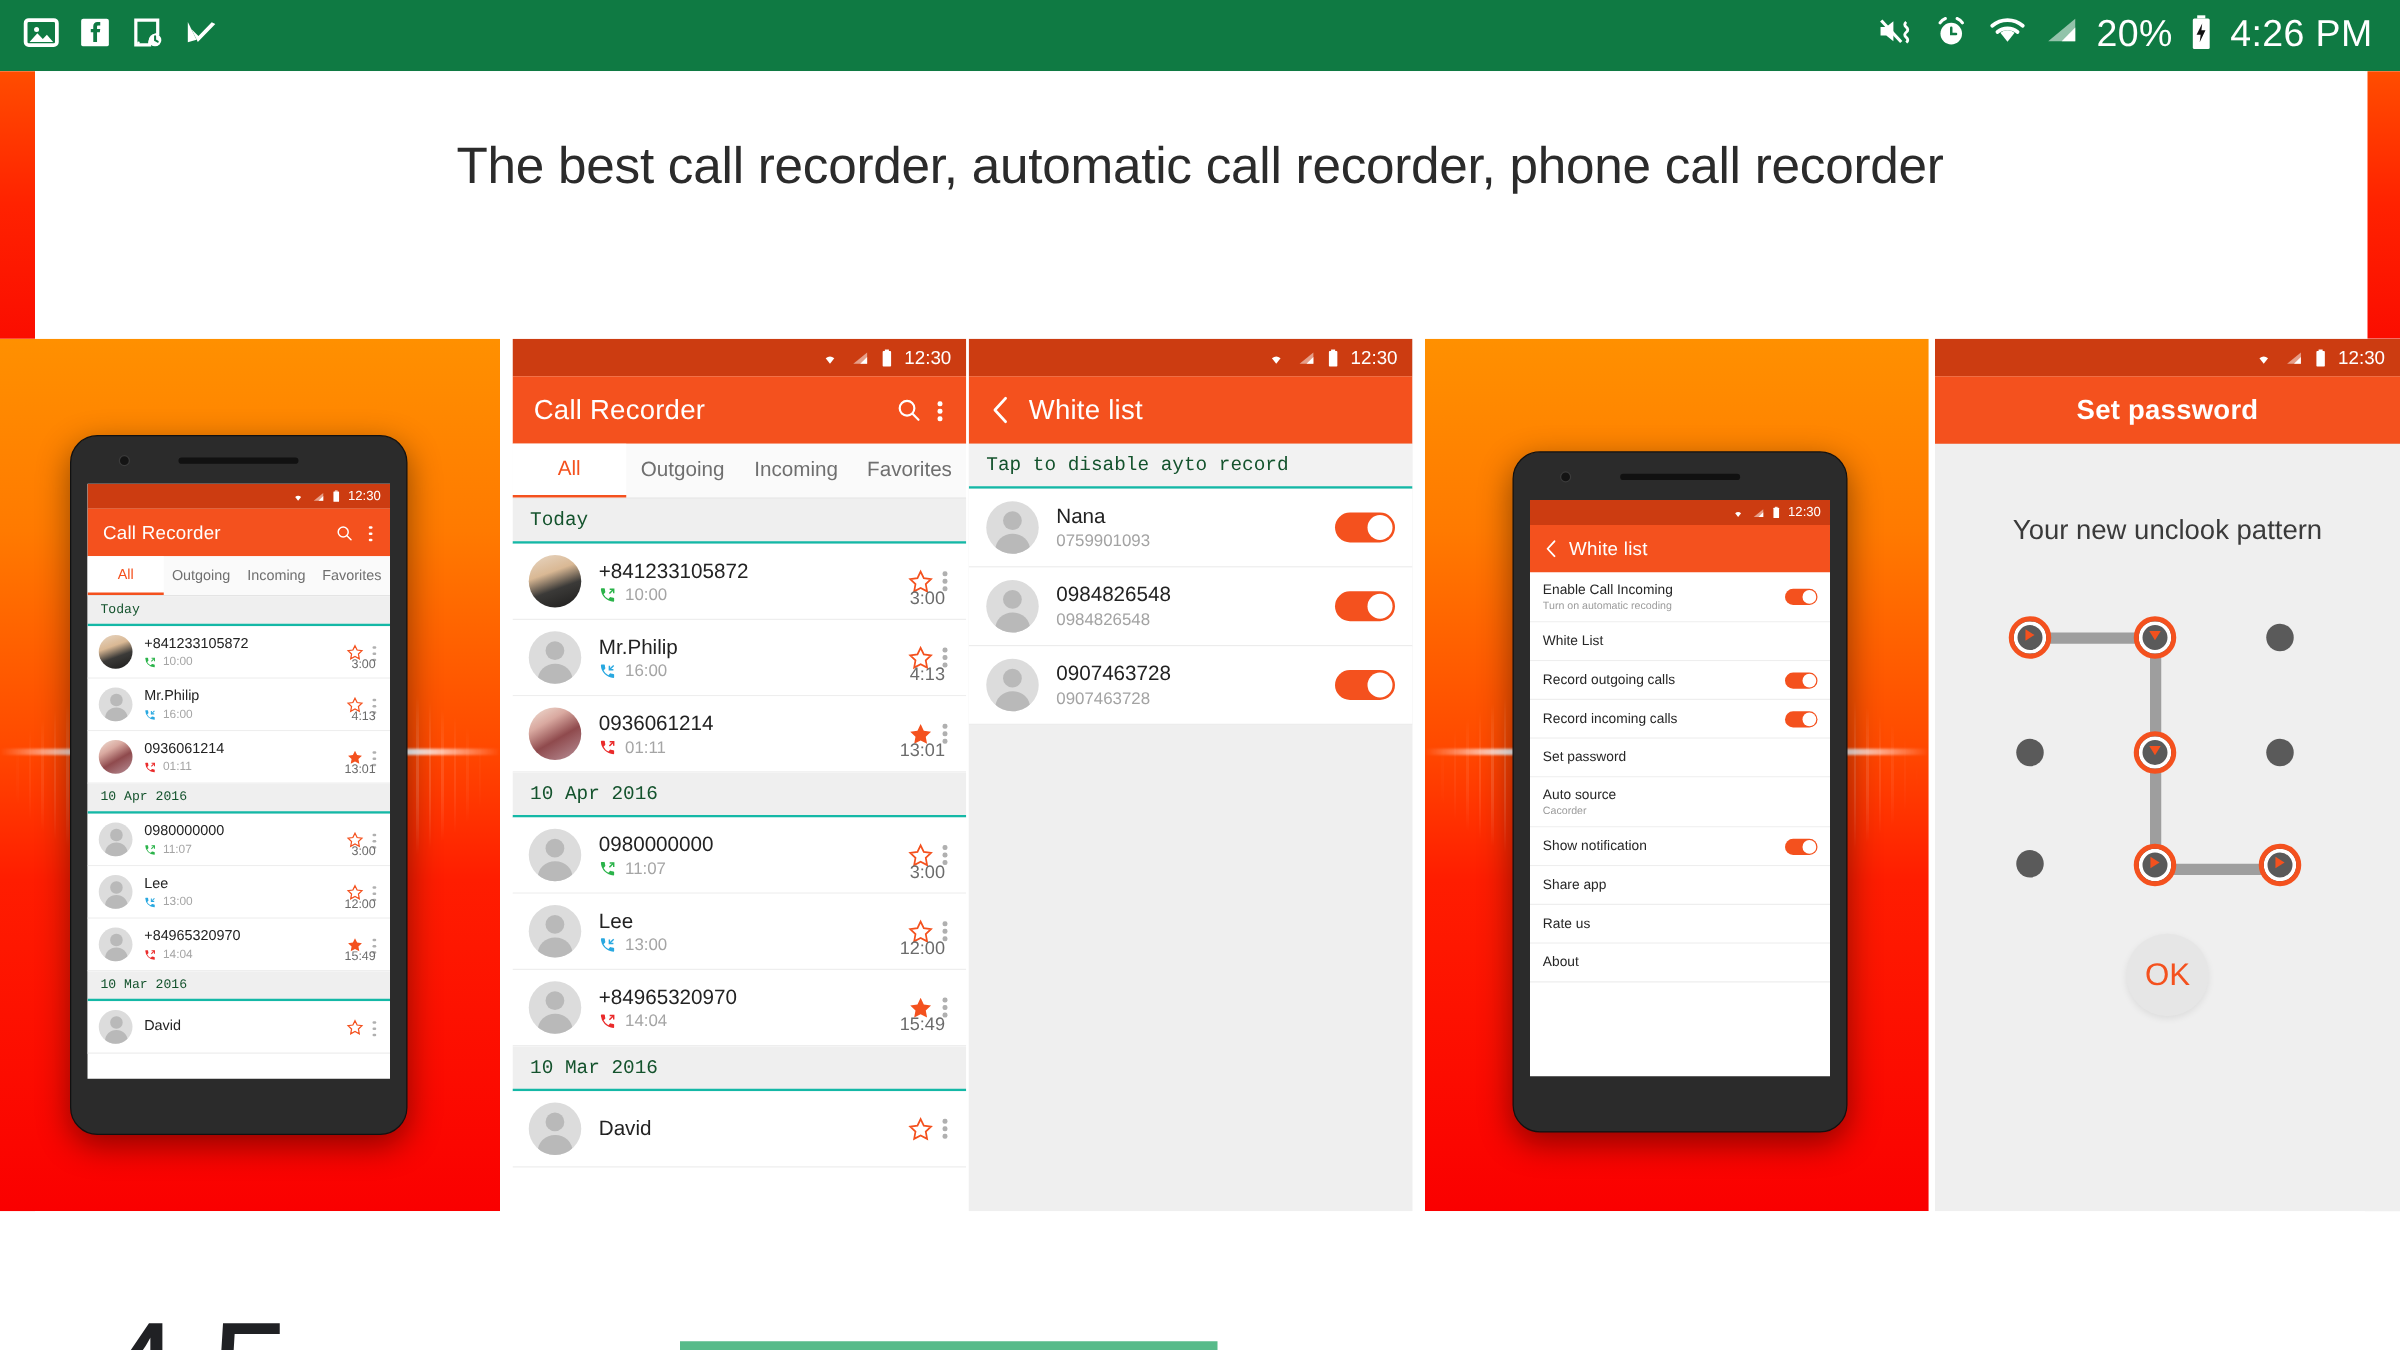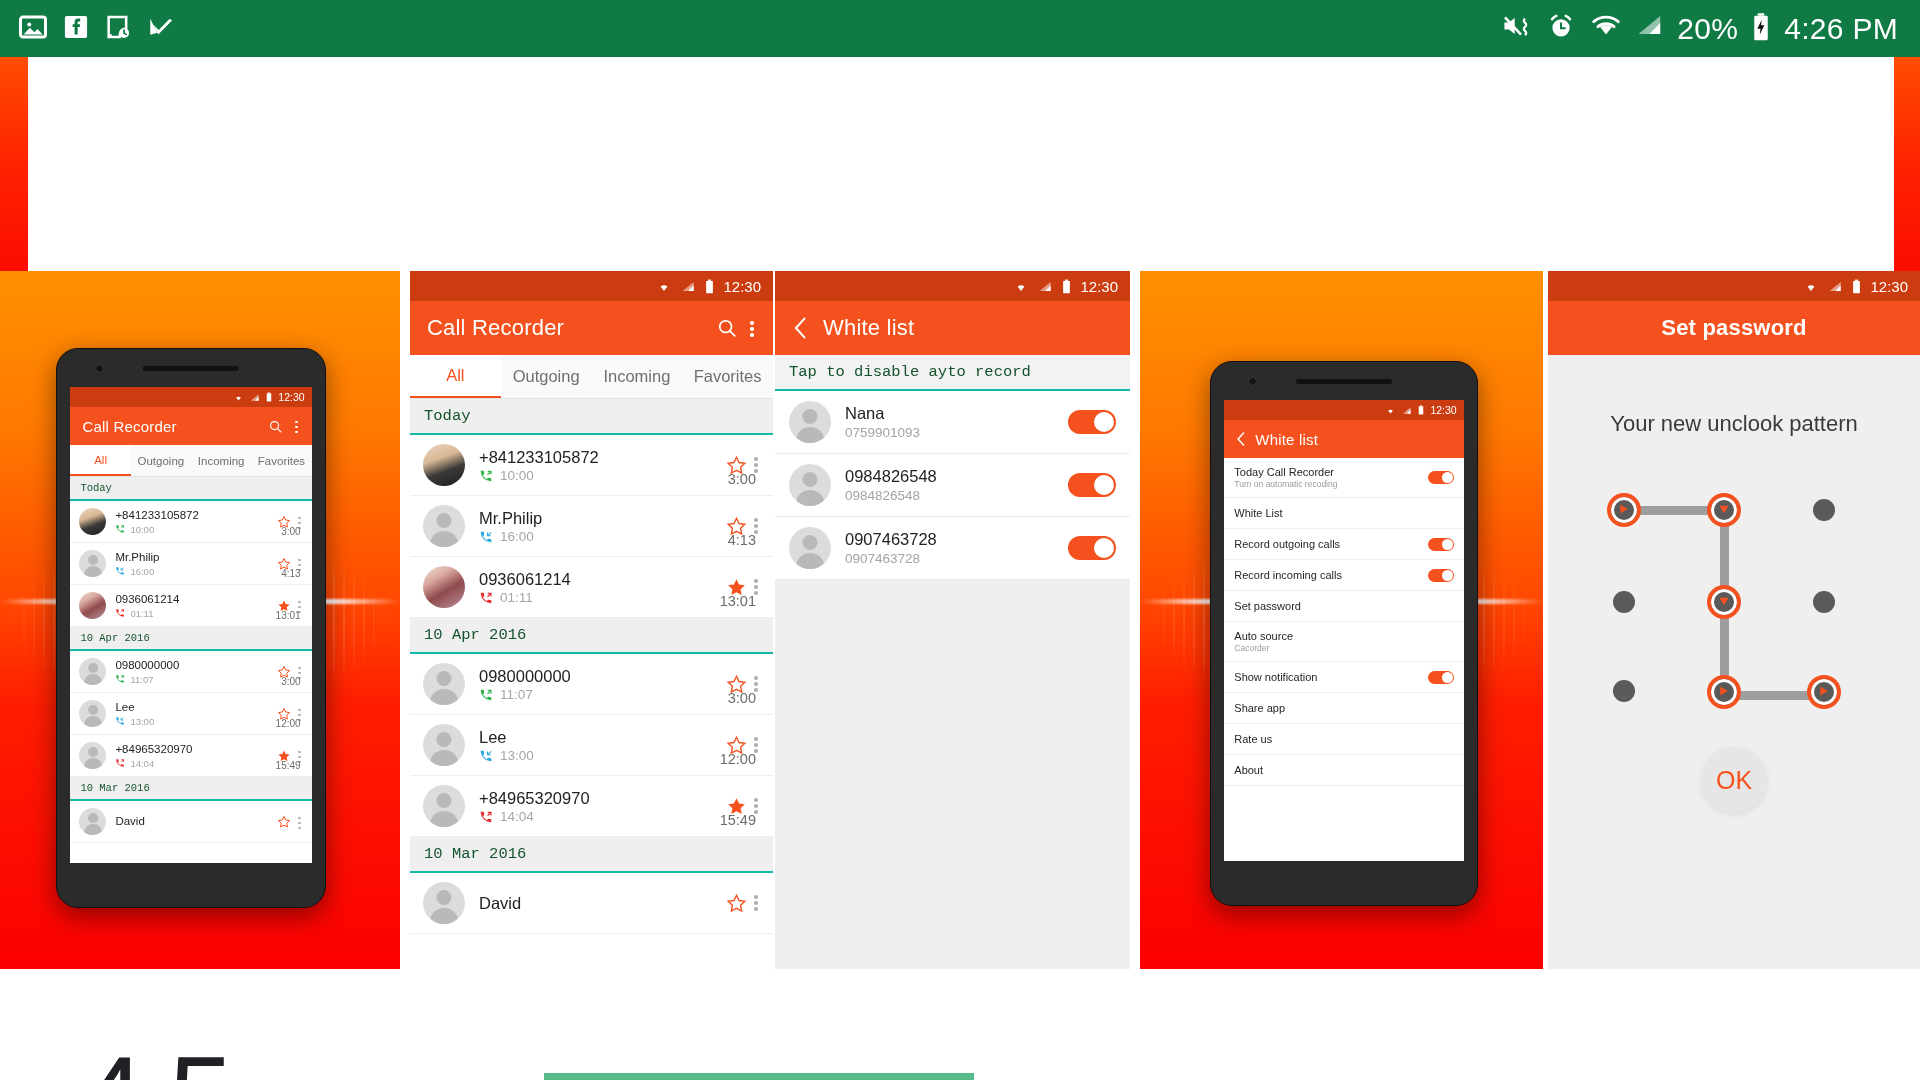--- a/index.html
+++ b/index.html
@@ -158,21 +158,21 @@
   .avatar .head { position:absolute; left:50%; top:18%; transform:translateX(-50%);
     width:36%; height:36%; border-radius:50%; background:#b9b9b9; }
   .avatar .body { position:absolute; left:50%; bottom:-6%; transform:translateX(-50%);
     width:66%; height:45%; border-radius:50% 50% 0 0 / 70% 70% 0 0; background:#b9b9b9; }
   .avatar.ph1 { background: linear-gradient(160deg,#e8d7c4 0%,#d9b894 35%,#3b3a38 62%,#1d1c1b 100%); }
   .avatar.ph2 { background: linear-gradient(150deg,#f2e2d6 0%,#d9a9a0 30%,#8f4a4d 58%,#b9929a 100%); }
 
   .call-main { flex: 1; min-width: 0; }
   .call-name { font-size: 11.5px; color: #222; line-height: 1.25; }
   .call-row.big .call-name { font-size: 16.5px; }
-  .call-sub { display: flex; align-items: center; gap: 5px; font-size: 9.5px; color: #a5a5a5; margin-top: 1px; }
+  .call-sub { display: flex; align-items: flex-end; gap: 5px; font-size: 9.5px; color: #a5a5a5; margin-top: 1px; }
   .call-row.big .call-sub { font-size: 13.5px; gap: 7px; }
 
   .call-right { display: flex; align-items: flex-start; gap: 7px; padding-top:1px; }
   .dur {
     position: absolute; right: 11px; bottom: 5px;
     font-size: 10px; color: #6b6b6b;
   }
   .call-row.big .dur { font-size: 14.5px; right: 17px; bottom: 8px; }
   .kebab { display: flex; flex-direction: column; gap: 2.5px; padding: 2px 2px 0 0; }
   .kebab i { width: 2.4px; height: 2.4px; border-radius: 50%; background: #b0b0b0; display: block; }
@@ -291,20 +291,21 @@
     </span>
     <span class="sb-text">4:26 PM</span>
   </div>
 </div>
 
 <div class="page">
   <div class="redstrip-l"></div>
   <div class="redstrip-r"></div>
 
   <div class="page-inner">
+    <div class="promo-title">The best call recorder, automatic call recorder, phone call recorder</div>
   </div>
 
   <div class="shots">
 
     <div class="shot s1">
       <div class="promo-bg"></div>
       <div class="wave"></div>
       <div class="wave2"></div>
 
       <div class="phone p1">
@@ -884,21 +885,21 @@
               <svg width="10" height="14" viewBox="0 0 14 22">
                   <path d="M11 1.6L2.4 11 11 20.4" stroke="#fff" stroke-width="2.3" fill="none" stroke-linecap="round" stroke-linejoin="round"></path>
                 </svg>
               <span>White list</span>
             </span>
           </div>
 
           <div>
             <div class="set-row">
               <div class="set-main">
-                <div class="set-title">Today Call Recorder</div>
+                <div class="set-title">Enable Call Incoming</div>
                 <div class="set-sub">Turn on automatic recoding</div>
               </div>
               <div class="toggle sm">
                   <span class="knob"></span>
                 </div>
             </div>
             <div class="set-row">
               <div class="set-main">
                   <div class="set-title">White List</div>
                 </div>

